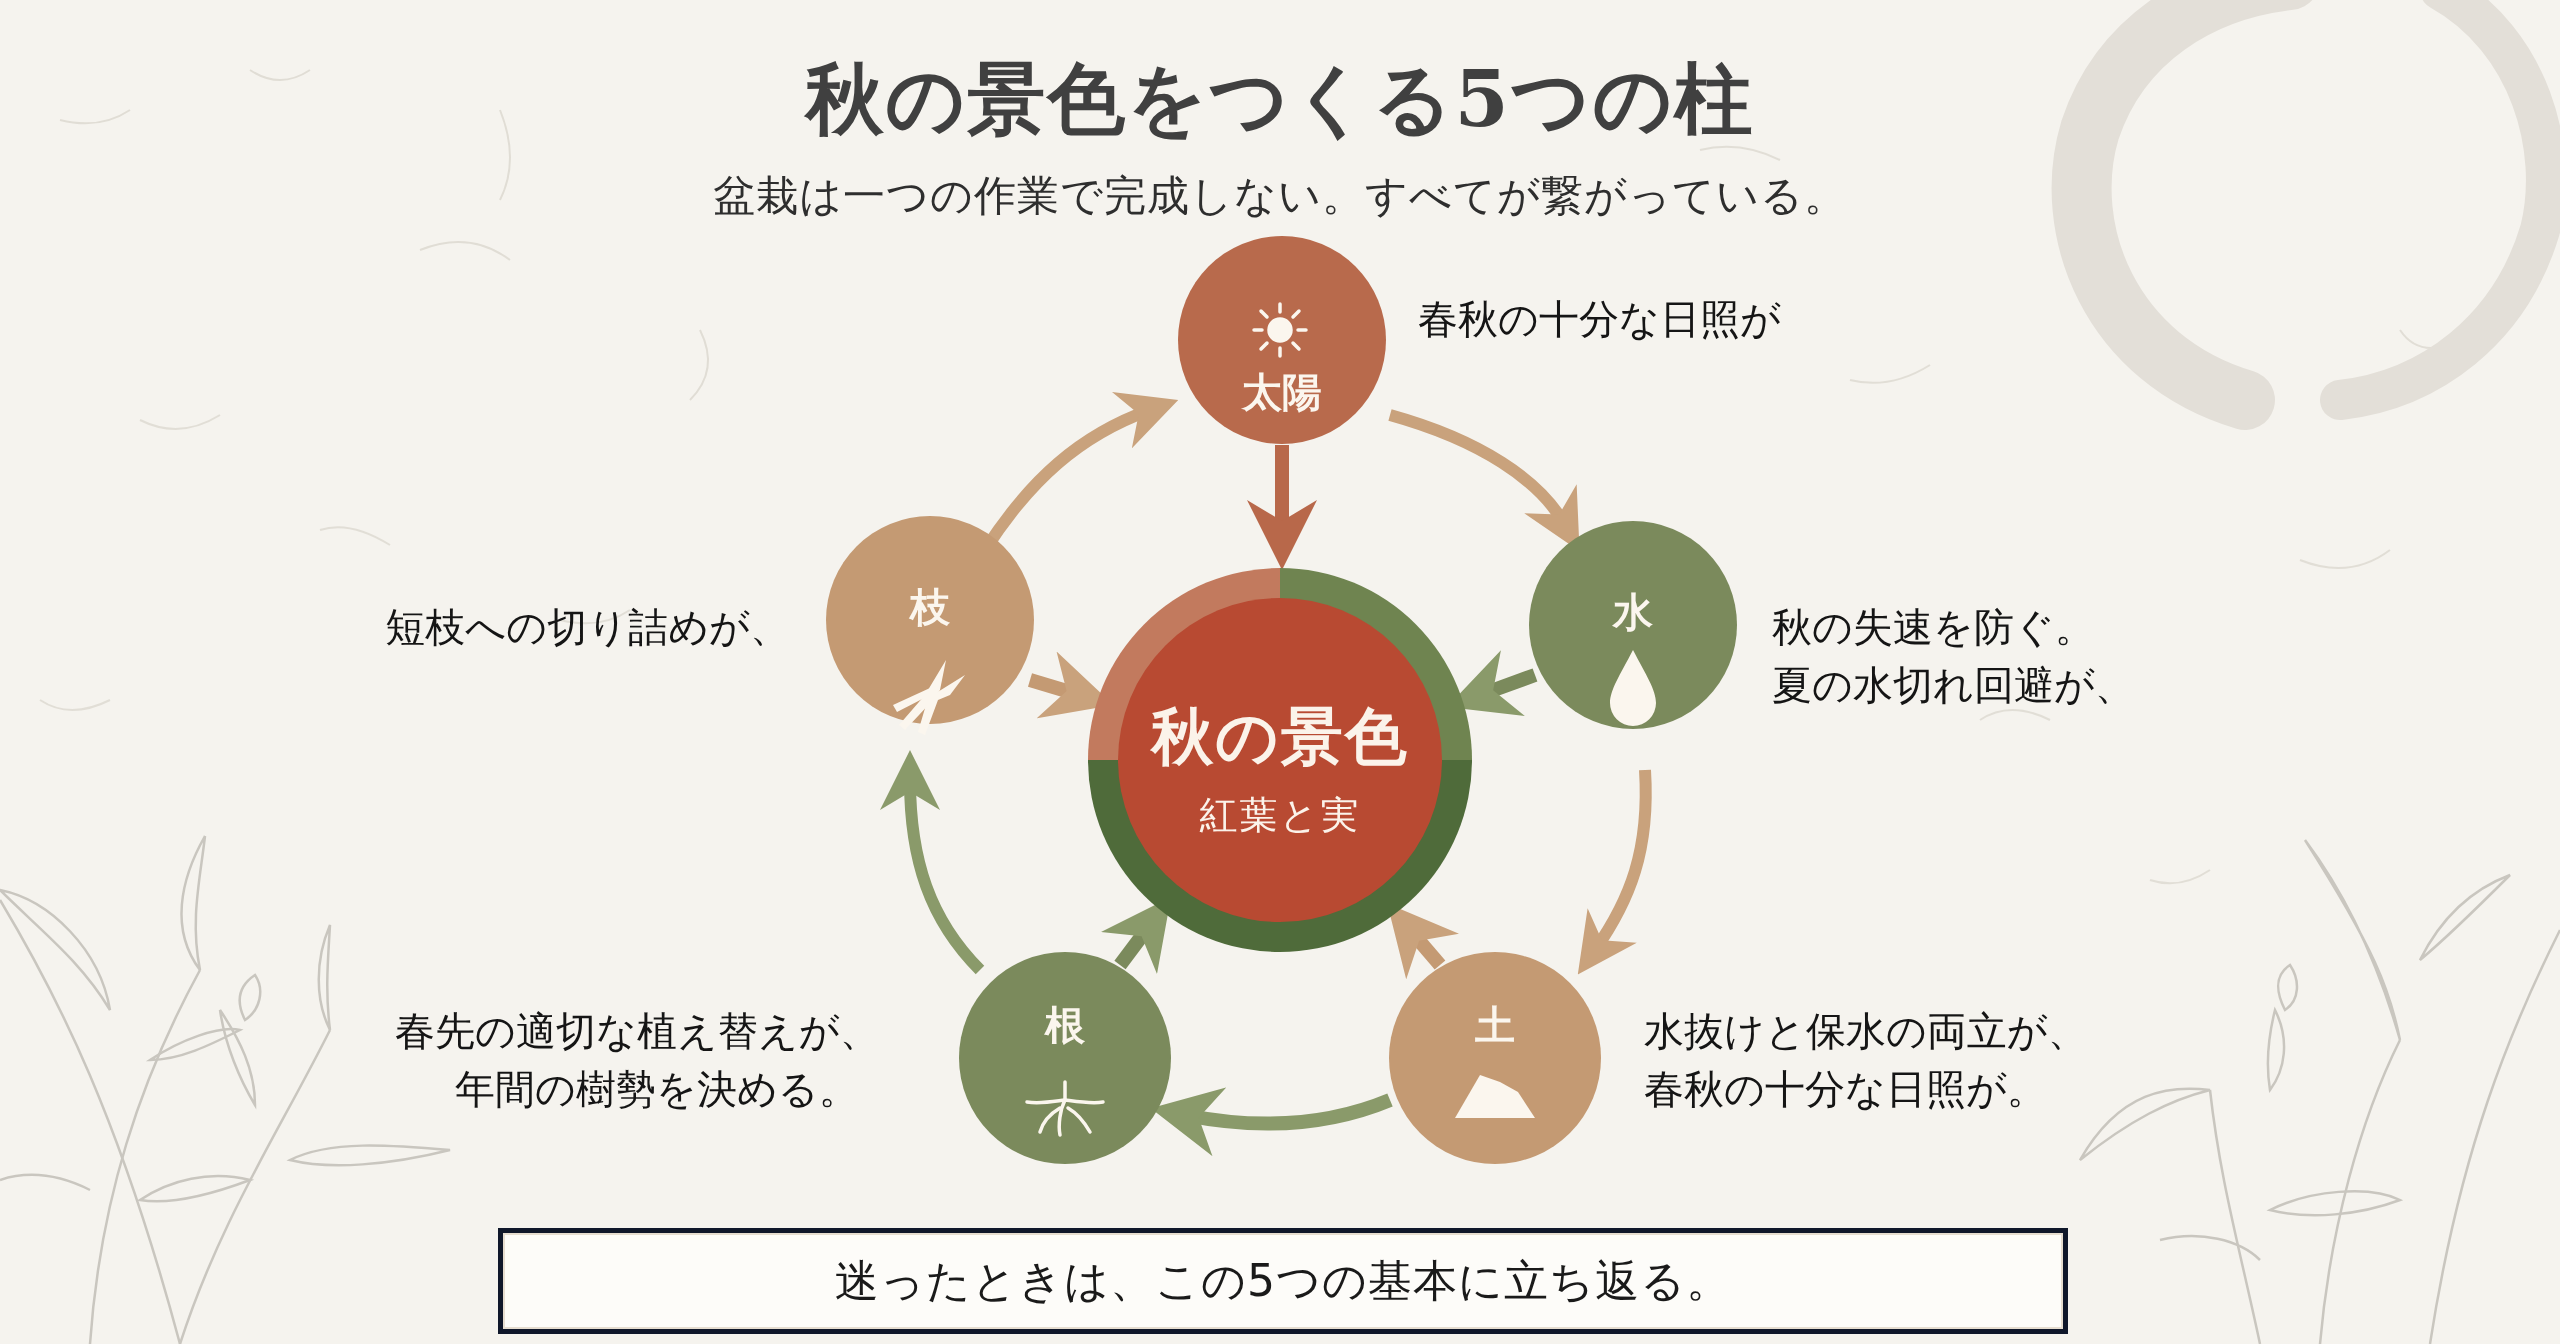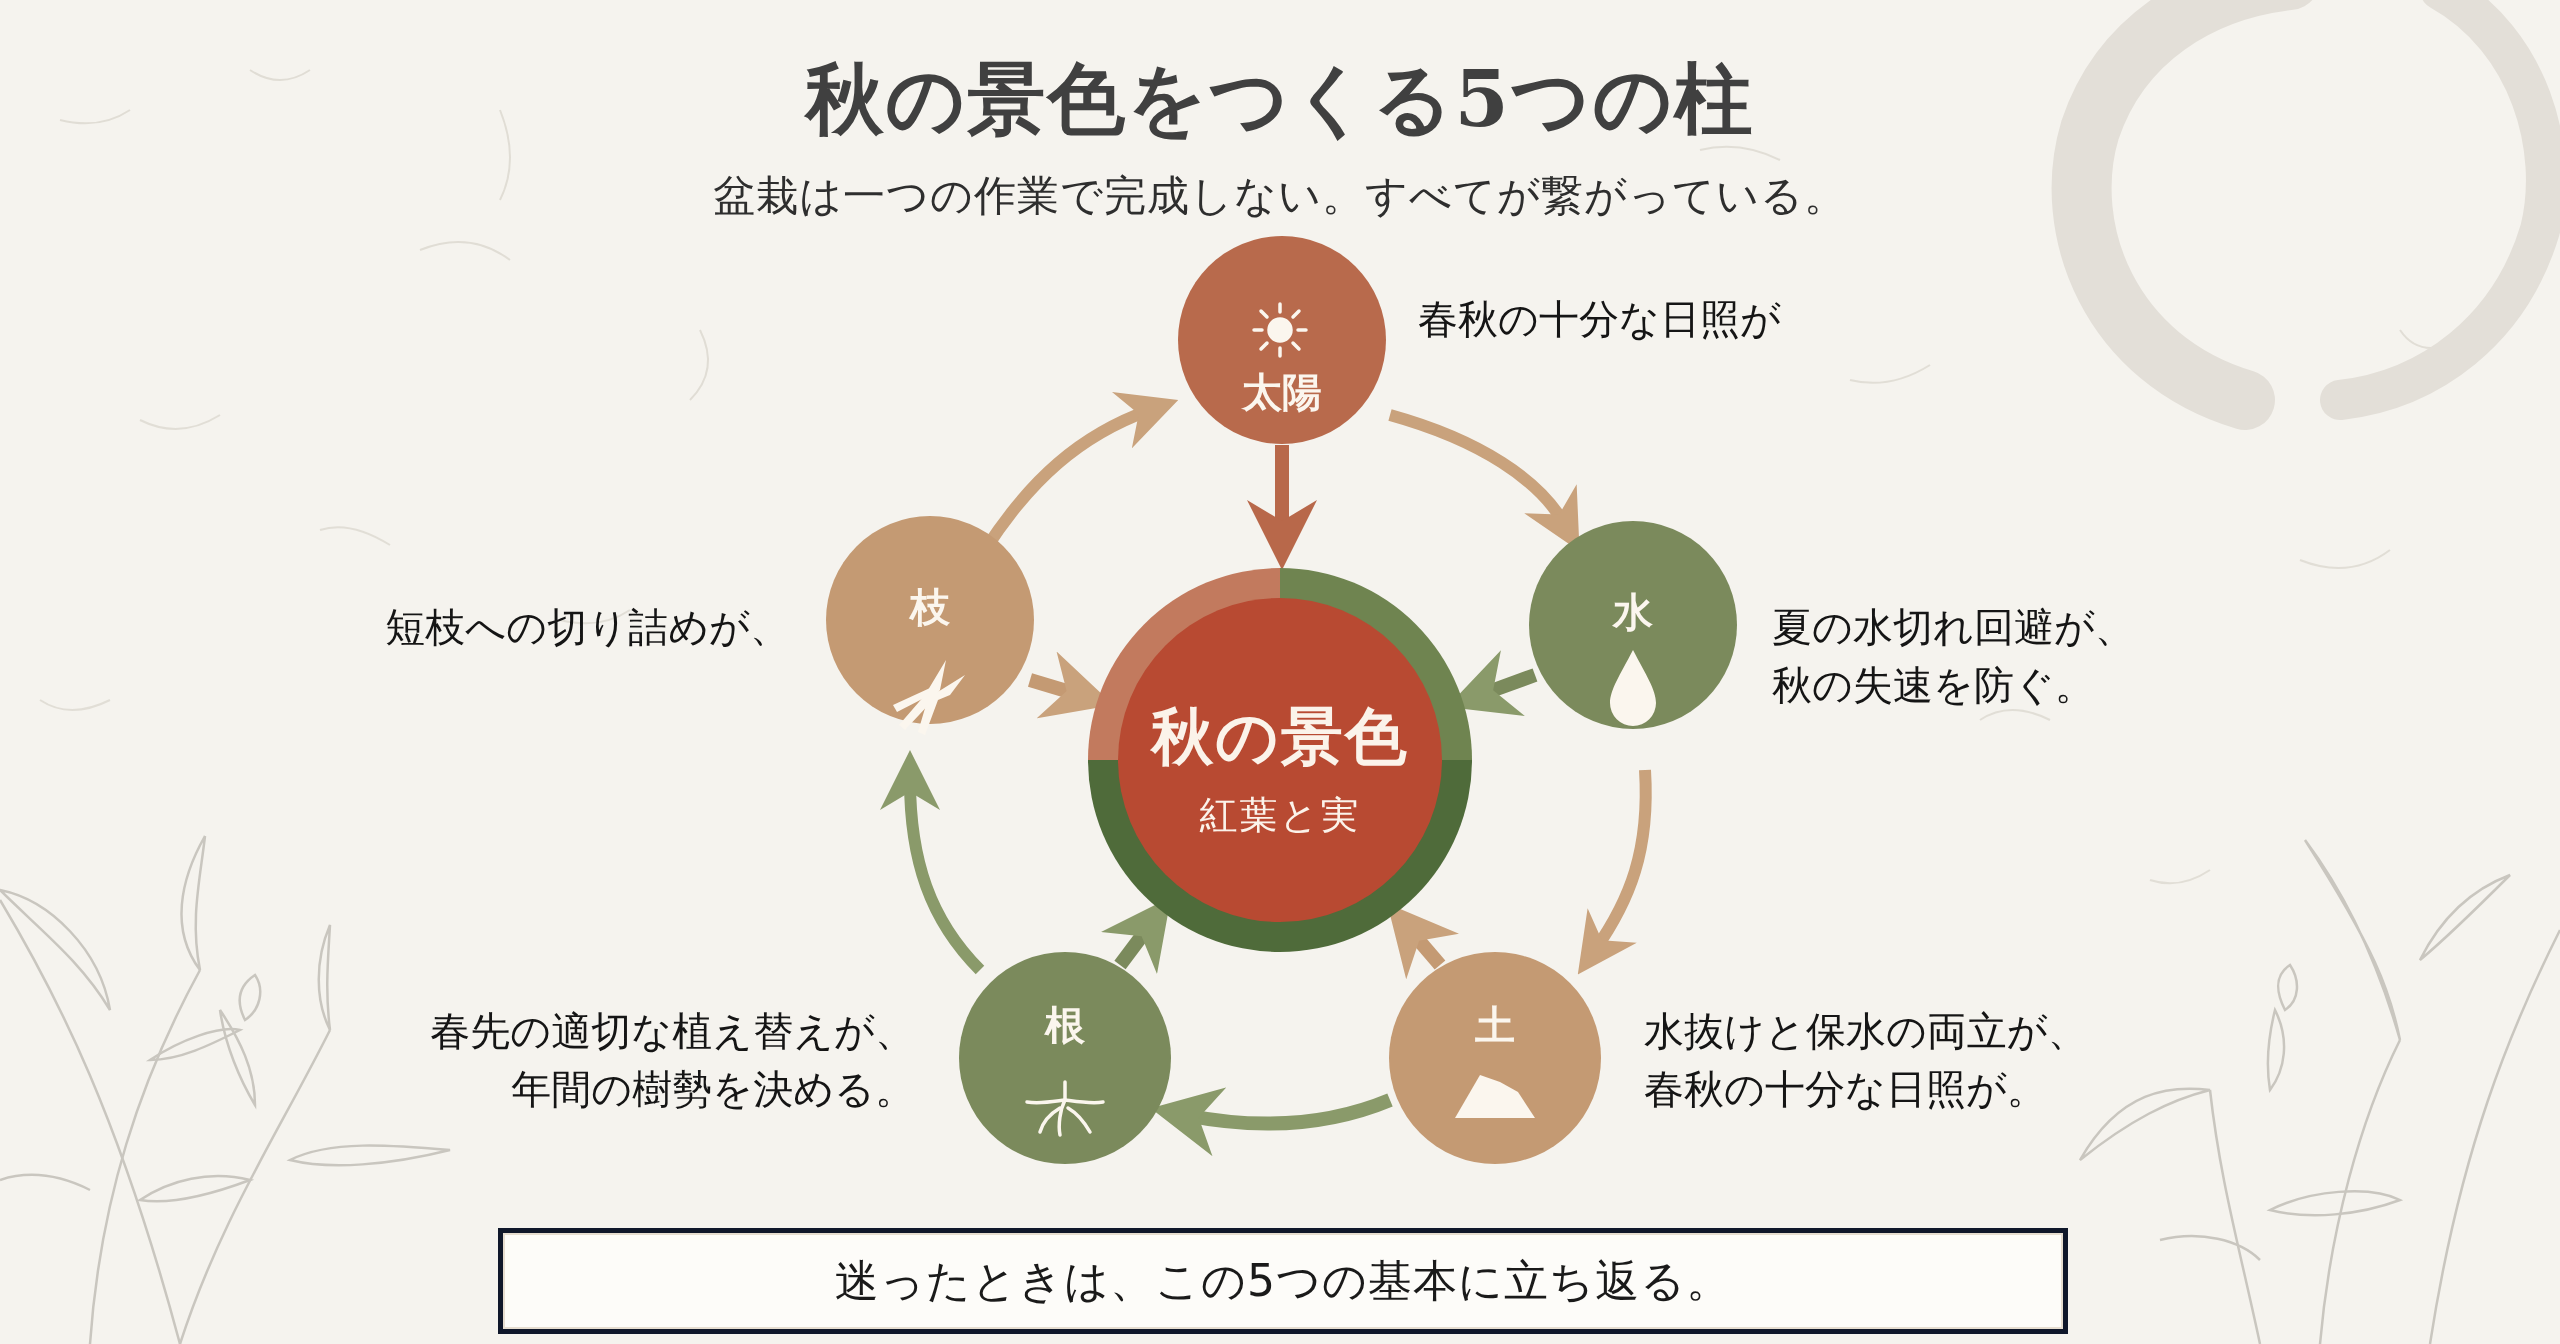--- a/index.html
+++ b/index.html
@@ -32,21 +32,21 @@
   }
   .center-sub {
     position: absolute; left: 1080px; width: 400px; top: 790px; text-align: center;
     color: #fbf3ea; font-size: 38px; letter-spacing: 2px;
   }
   .desc {
     position: absolute; font-size: 40px; line-height: 58px; color: #151515;
     white-space: nowrap;
   }
   .desc.right-align { text-align: right; }
-  .desc.center-align { text-align: right; }
+  .desc.center-align { text-align: left; }
   .footer-box {
     position: absolute; left: 498px; top: 1228px; width: 1560px; height: 96px;
     border: 5px solid #0f172a; background: #fdfcf9;
     display: flex; align-items: center; justify-content: center;
     box-shadow: inset 0 0 0 2px #e6ddd0;
   }
   .footer-text { font-size: 44px; color: #1a1a1a; letter-spacing: 1px; }
 </style>
 </head>
 <body>
@@ -187,22 +187,22 @@
 <div class="node-label" style="left:965px; top:998px;">根</div>
 <div class="node-label" style="left:830px; top:580px;">枝</div>
 
 <div class="center-title">秋の景色</div>
 <div class="center-sub">紅葉と実</div>
 
 <div class="desc" style="left:1418px; top:290px;">
   <div>春秋の十分な日照が</div>
 </div>
 <div class="desc" style="left:1772px; top:598px;">
+  <div>秋の失速を防ぐ。</div>
   <div>夏の水切れ回避が、</div>
-  <div>秋の失速を防ぐ。</div>
 </div>
 <div class="desc" style="left:1644px; top:1002px;">
   <div>水抜けと保水の両立が、</div>
   <div>春秋の十分な日照が。</div>
 </div>
 <div class="desc center-align" style="left:395px; top:1002px; width:520px;">
   <div>春先の適切な植え替えが、</div>
   <div style="padding-left:60px;">年間の樹勢を決める。</div>
 </div>
 <div class="desc right-align" style="left:300px; top:598px; width:490px;">

